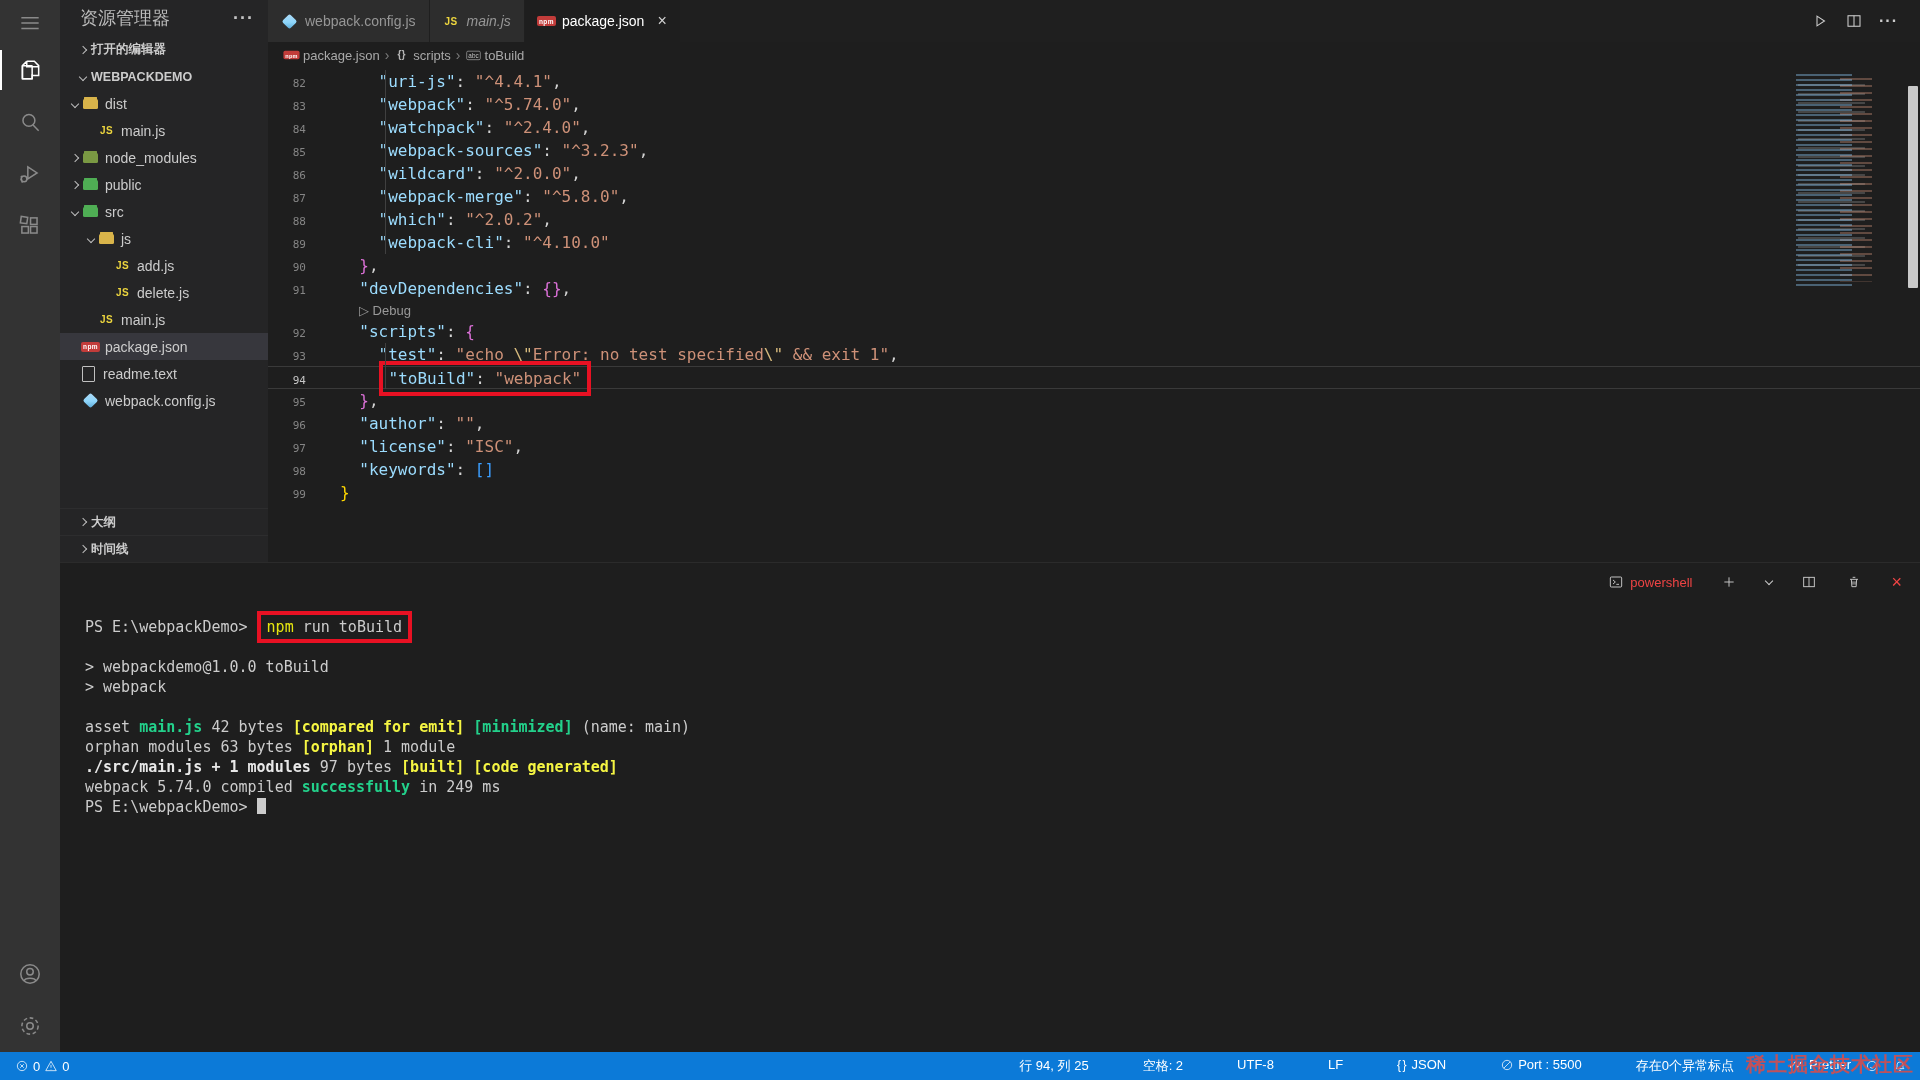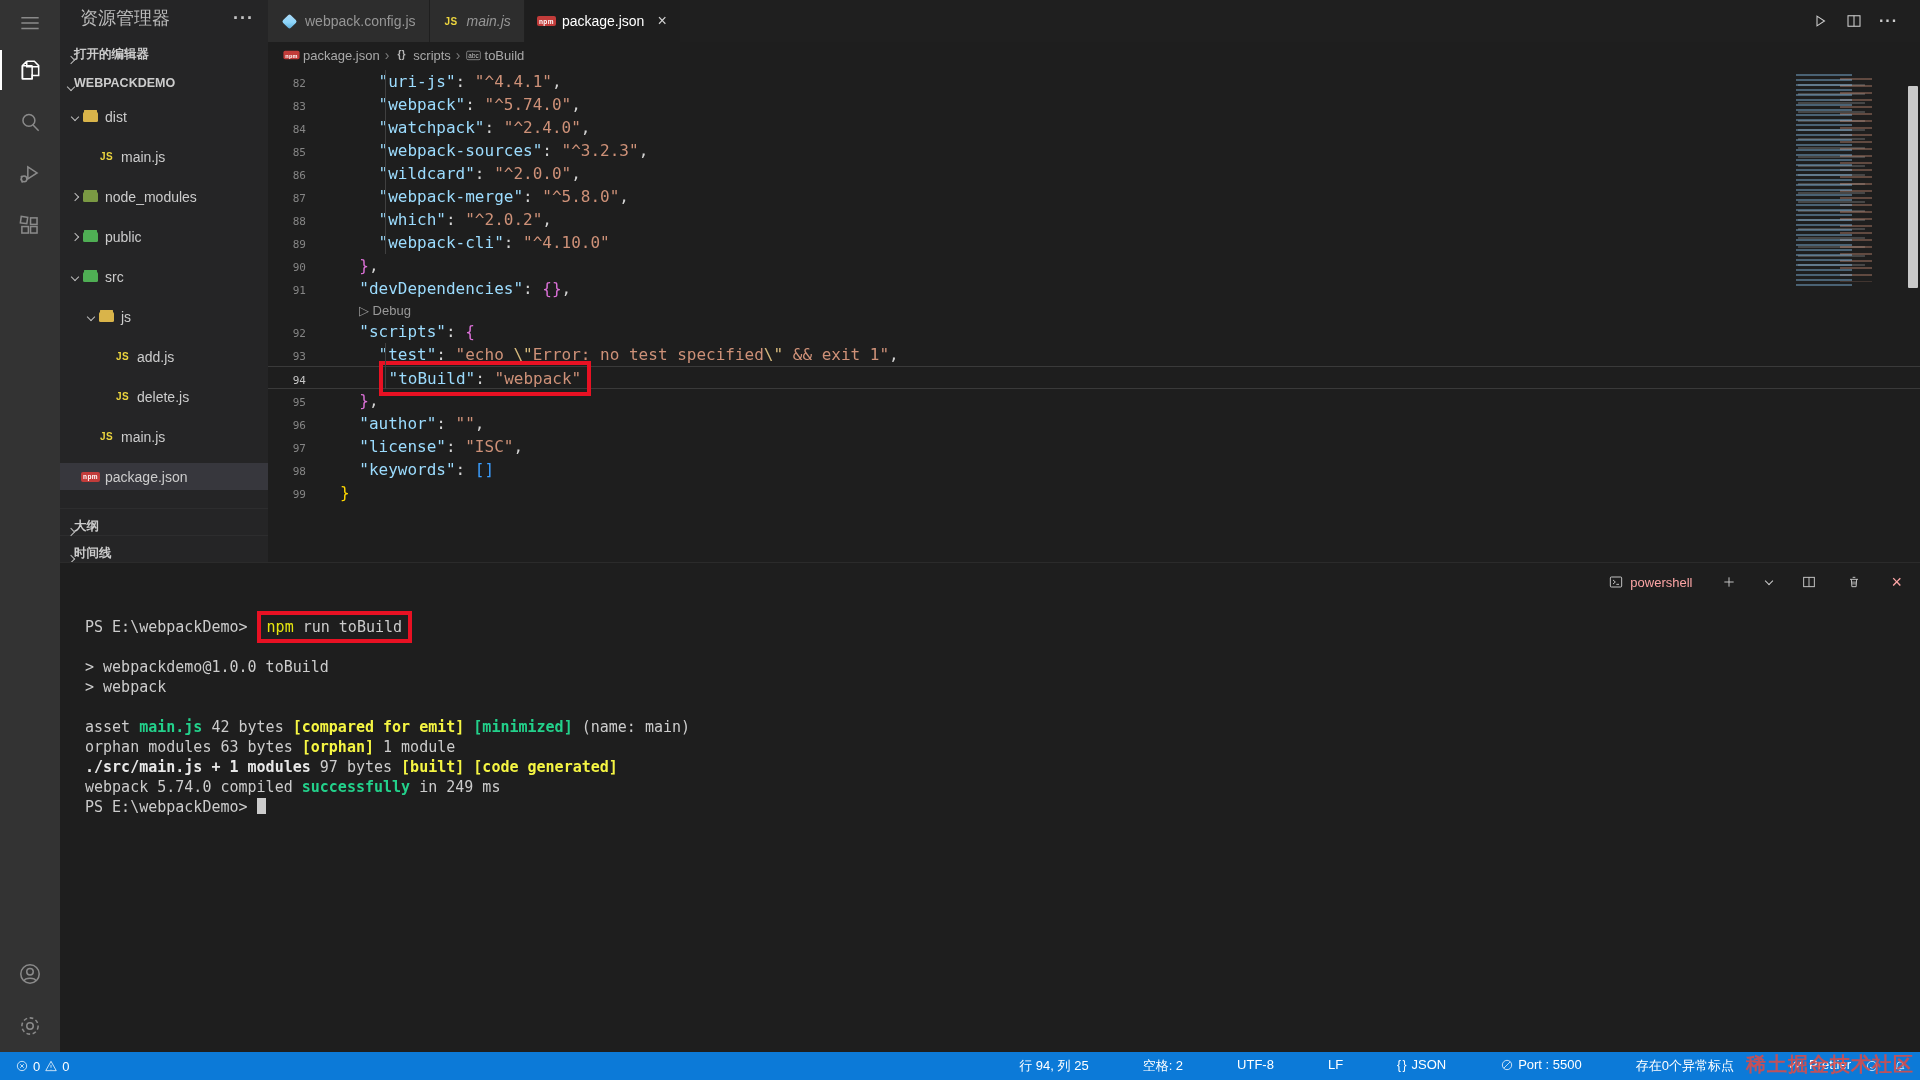--- a/index.html
+++ b/index.html
@@ -14,29 +14,29 @@
   .ab-icon svg { width:26px; height:26px; stroke:#8a8a8a; fill:none; stroke-width:1.4; }
   .ab-icon.active svg { stroke:#ffffff; }
   .ab-icon.active::before { content:""; position:absolute; left:0; top:6px; bottom:6px; width:2px; background:#ffffff; }
   .ab-icon.menu { height:44px; }
   .ab-spacer { flex:1; }
 
   
   #sidebar { width:208px; background:#252526; display:flex; flex-direction:column; color:#cccccc; overflow:hidden; }
   #sb-title { height:36px; display:flex; align-items:center; padding:0 14px 0 20px; font-size:18px; color:#bbbbbb; }
   #sb-title .dots { margin-left:auto; letter-spacing:1px; color:#c5c5c5; font-weight:bold; cursor:pointer; }
-  .sb-sec { height:27px; display:flex; align-items:flex-end; padding:0 8px; font-size:12.5px; font-weight:700; color:#cccccc; cursor:pointer; }
+  .sb-sec { height:27px; display:flex; align-items:center; gap:5px; padding:0 20px; font-size:12.5px; font-weight:700; color:#cccccc; cursor:pointer; }
   .sb-sec.bordered { border-top:1px solid #2d2d2e; }
   .chev { width:6px; height:6px; border-right:1.4px solid #bdbdbd; border-bottom:1.4px solid #bdbdbd; display:inline-block; flex:none; }
   .chev.right { transform:rotate(-45deg); }
   .chev.down  { transform:rotate(45deg); }
   .chev.none  { visibility:hidden; }
   .chev-slot { width:14px; display:flex; justify-content:center; flex:none; }
   #tree { flex:1; overflow:hidden; }
-  .trow { height:27px; display:flex; align-items:center; font-size:14px; color:#cccccc; cursor:pointer; white-space:nowrap;margin-top:13px; }
+  .trow { height:27px; display:flex; align-items:center; font-size:14px; color:#cccccc; cursor:pointer; white-space:nowrap; }
   .trow.selected { background:#37373d; }
   .tlabel { margin-left:6px; }
   .sb-bottom { margin-top:auto; }
 
   
   .fi { width:17px; height:16px; display:inline-flex; align-items:center; justify-content:center; flex:none; font-style:normal; }
   .fi-folder { position:relative; }
   .fi-folder::before { content:""; width:15px; height:10px; background:var(--c,#d9b44a); border-radius:1.5px; box-shadow:0 -3px 0 -1px var(--c,#d9b44a); }
   .fi-js::before { content:"JS"; color:#ecd53e; font-weight:800; font-size:10px; letter-spacing:.3px; }
   .fi-npm::before { content:"npm"; background:#c23c3a; color:#ffffff; font-size:6.5px; font-weight:700; padding:1.5px 2px; border-radius:2px; letter-spacing:.4px; }
@@ -83,21 +83,21 @@
     background-position:0 0, 58% 4px, 6% 10px;
     background-repeat:no-repeat; cursor:pointer; }
   #ed-scrollbar { position:absolute; top:18px; right:2px; width:10px; height:202px; background:#d8d8d8; opacity:.92; border-radius:1px; cursor:pointer; }
 
   
   #panel { height:490px; display:flex; flex-direction:column; background:#1e1e1e; border-top:1px solid #2b2b2b; }
   #panel-header { height:38px; display:flex; align-items:center; padding:0 18px 0 25px; }
   #ptabs { display:flex; gap:26px; }
   .ptab { font-size:13.5px; color:#969696; padding:9px 1px; cursor:pointer; }
   .ptab.active { color:#e7e7e7; border-bottom:1px solid #e7e7e7; }
-  #pactions { margin-left:auto; display:flex; align-items:center; gap:29px; color:#fca5a5; font-size:13px; }
+  #pactions { margin-left:auto; display:flex; align-items:center; gap:29px; color:#ef4444; font-size:13px; }
   #pactions svg { width:16px; height:16px; stroke:#cccccc; fill:none; stroke-width:1.4; cursor:pointer; }
   .shell { display:inline-flex; align-items:center; gap:6px; cursor:pointer; }
   .pact-x { font-size:18px; cursor:pointer; }
   .pchev { width:6px; height:6px; border-right:1.4px solid #cccccc; border-bottom:1.4px solid #cccccc; transform:rotate(45deg); margin-top:-3px; cursor:pointer; }
 
   #terminal { flex:1; padding:16px 0 0 25px; font-family:"DejaVu Sans Mono","Liberation Mono",monospace; font-size:15px; color:#cccccc; }
   .tline { min-height:20px; line-height:20px; white-space:pre; }
   .tm-fg{color:#cccccc;} .tm-yel{color:#e5e510;} .tm-grb{color:#23d18b;font-weight:700;}
   .tm-ylb{color:#f5f543;font-weight:700;} .tm-fgb{color:#e8e8e8;font-weight:700;}
   .t-cursor { display:inline-block; width:9px; height:16px; background:#cccccc; vertical-align:-2px; }

